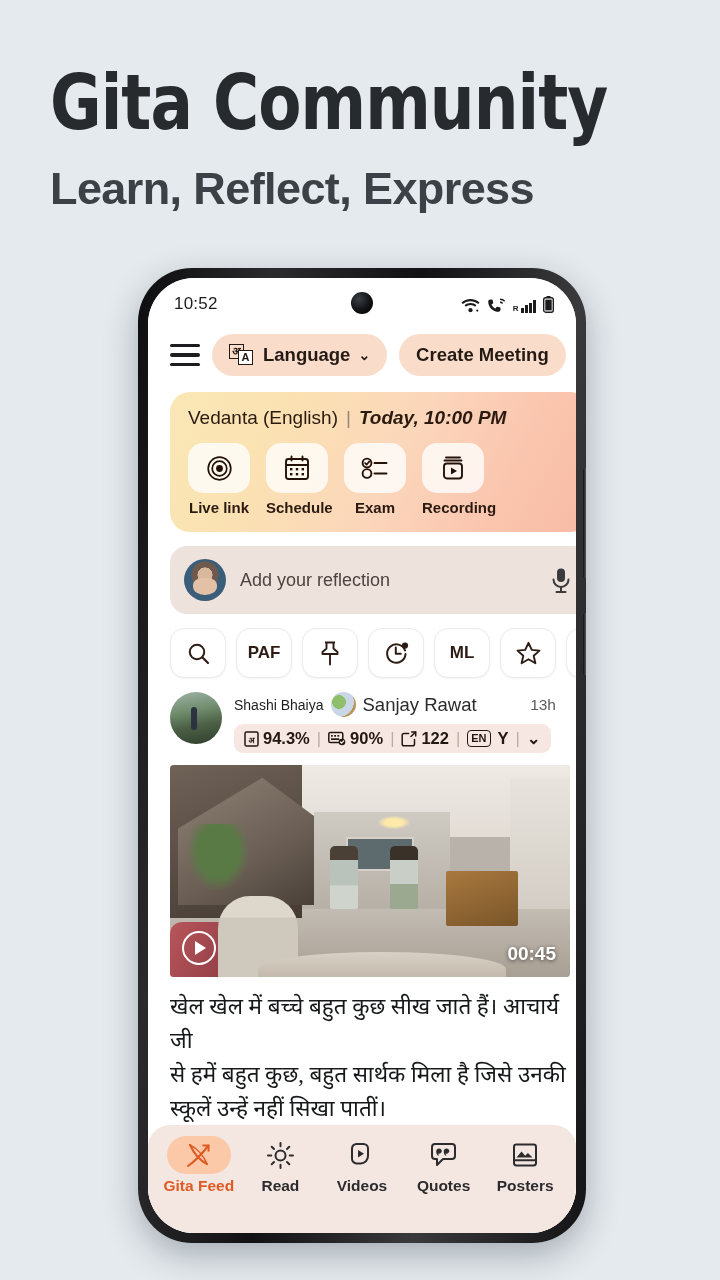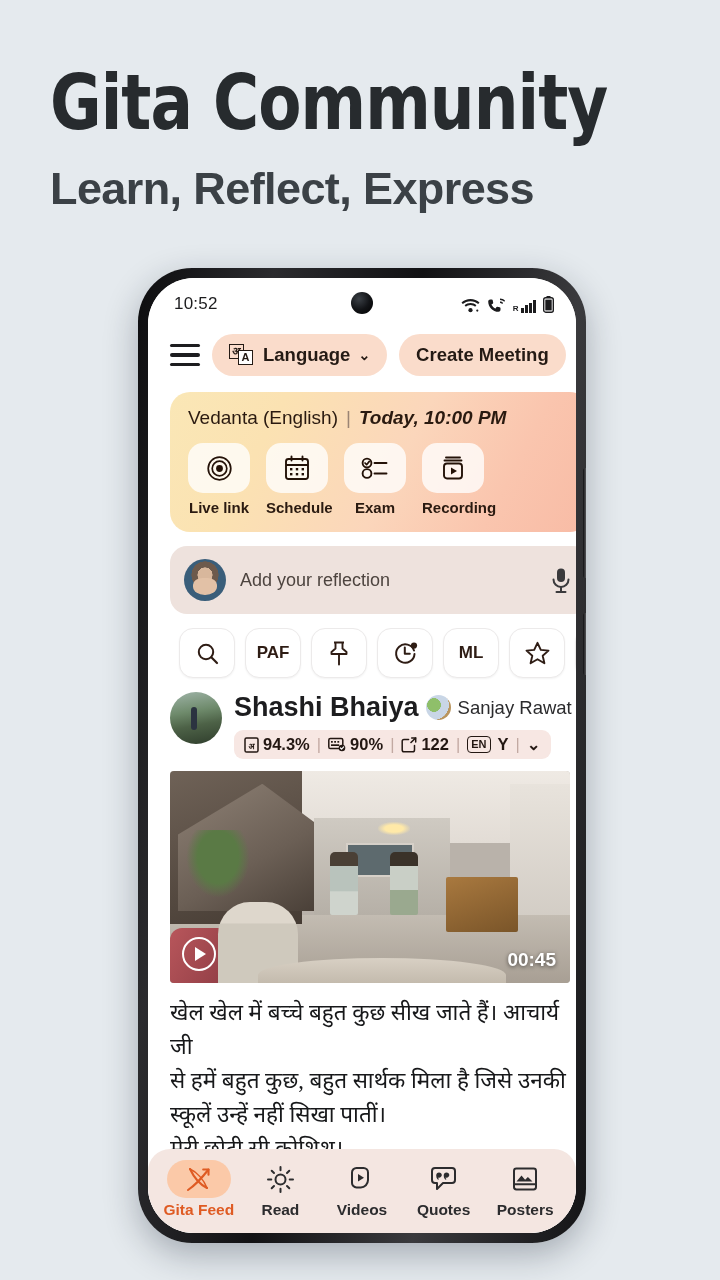--- a/index.html
+++ b/index.html
@@ -119,21 +119,21 @@
     background: radial-gradient(circle at 50% 38%, #d8b79c 0 22%, #6d5a4c 23% 40%, #3a5e7a 41% 100%);
     position: relative;
   }
   .avatar-sm::after {
     content:""; position:absolute; left:22%; top:46%; width:56%; height:40%;
     border-radius: 40% 40% 50% 50%; background:#e2c1a6;
   }
   .reflect-ph { flex: 1; font-size: 18px; color: #4d443f; }
 
   
-  .chips { display: flex; gap: 10px; padding: 14px 0 10px 22px; margin-left: 9px; }
+  .chips { display: flex; gap: 10px; padding: 14px 0 10px 22px; }
   .chip {
     width: 56px; height: 50px; flex: none; border-radius: 14px;
     background: #fff; border: 1.3px solid #eceaea;
     box-shadow: 0 1px 2px rgba(0,0,0,.05);
     display: flex; align-items: center; justify-content: center;
     font-size: 17px; font-weight: 700; color: #2e1c14; cursor: pointer;
   }
 
   
   .post { padding: 4px 0 0 22px; }
@@ -142,21 +142,21 @@
     width: 52px; height: 52px; border-radius: 50%; flex: none; overflow: hidden;
     background: linear-gradient(170deg,#9fb4a8 0%,#6e8a6b 38%,#4d6247 62%,#2f3d2c 100%);
     position: relative;
   }
   .avatar-lg::after {
     content:""; position:absolute; left:40%; top:28%; width:12%; height:46%;
     background:#2b3340; border-radius:3px;
   }
   .post-meta { flex: 1; min-width: 0; }
   .names { display: flex; align-items: center; gap: 7px; }
-  .name-main { font-size: 27px; font-weight: 700; color: #1d1d1f; white-space: nowrap; }
+  .name-main { font-size: 14px; font-weight: 400; color: #1d1d1f; white-space: nowrap; }
   .avatar-xs {
     width: 25px; height: 25px; border-radius: 50%; flex: none;
     background: radial-gradient(circle at 32% 40%, #8fbf6a 0 30%, #c9d6e6 31% 65%, #b9955e 66% 100%);
   }
   .name-sub { font-size: 18.5px; color: #2b2b2d; white-space: nowrap; }
   .post-time { font-size: 15.5px; color: #5c5c5e; margin-left: auto; padding-right: 20px; white-space: nowrap; }
   .stats {
     display: inline-flex; align-items: center; gap: 7px;
     margin-top: 7px; background: #f7e7e3; border-radius: 9px;
     padding: 5px 10px; font-size: 16.5px; font-weight: 700; color: #231712;
@@ -220,21 +220,21 @@
   
   .post-text {
     margin-top: 13px; width: 400px;
     font-family: "Liberation Serif", "DejaVu Serif", serif;
     font-size: 22.5px; line-height: 34px; color: #17181a;
   }
   .post-text p { margin: 0; }
 
   
   .bottomnav {
-    position: absolute; left: 0; bottom: 0; width: 100%; height: 84px;
+    position: absolute; left: 0; bottom: 0; width: 100%; height: 108px;
     background: #f4e6e1; border-radius: 22px 22px 44px 44px;
     display: flex; align-items: flex-start; justify-content: space-around;
     padding: 11px 10px 0 10px;
   }
   .nav-item { width: 76px; text-align: center; cursor: pointer; }
   .nav-icn {
     height: 38px; display: flex; align-items: center; justify-content: center;
     border-radius: 19px; margin: 0 6px;
   }
   .nav-item.active .nav-icn { background: #fbc9a8; }

